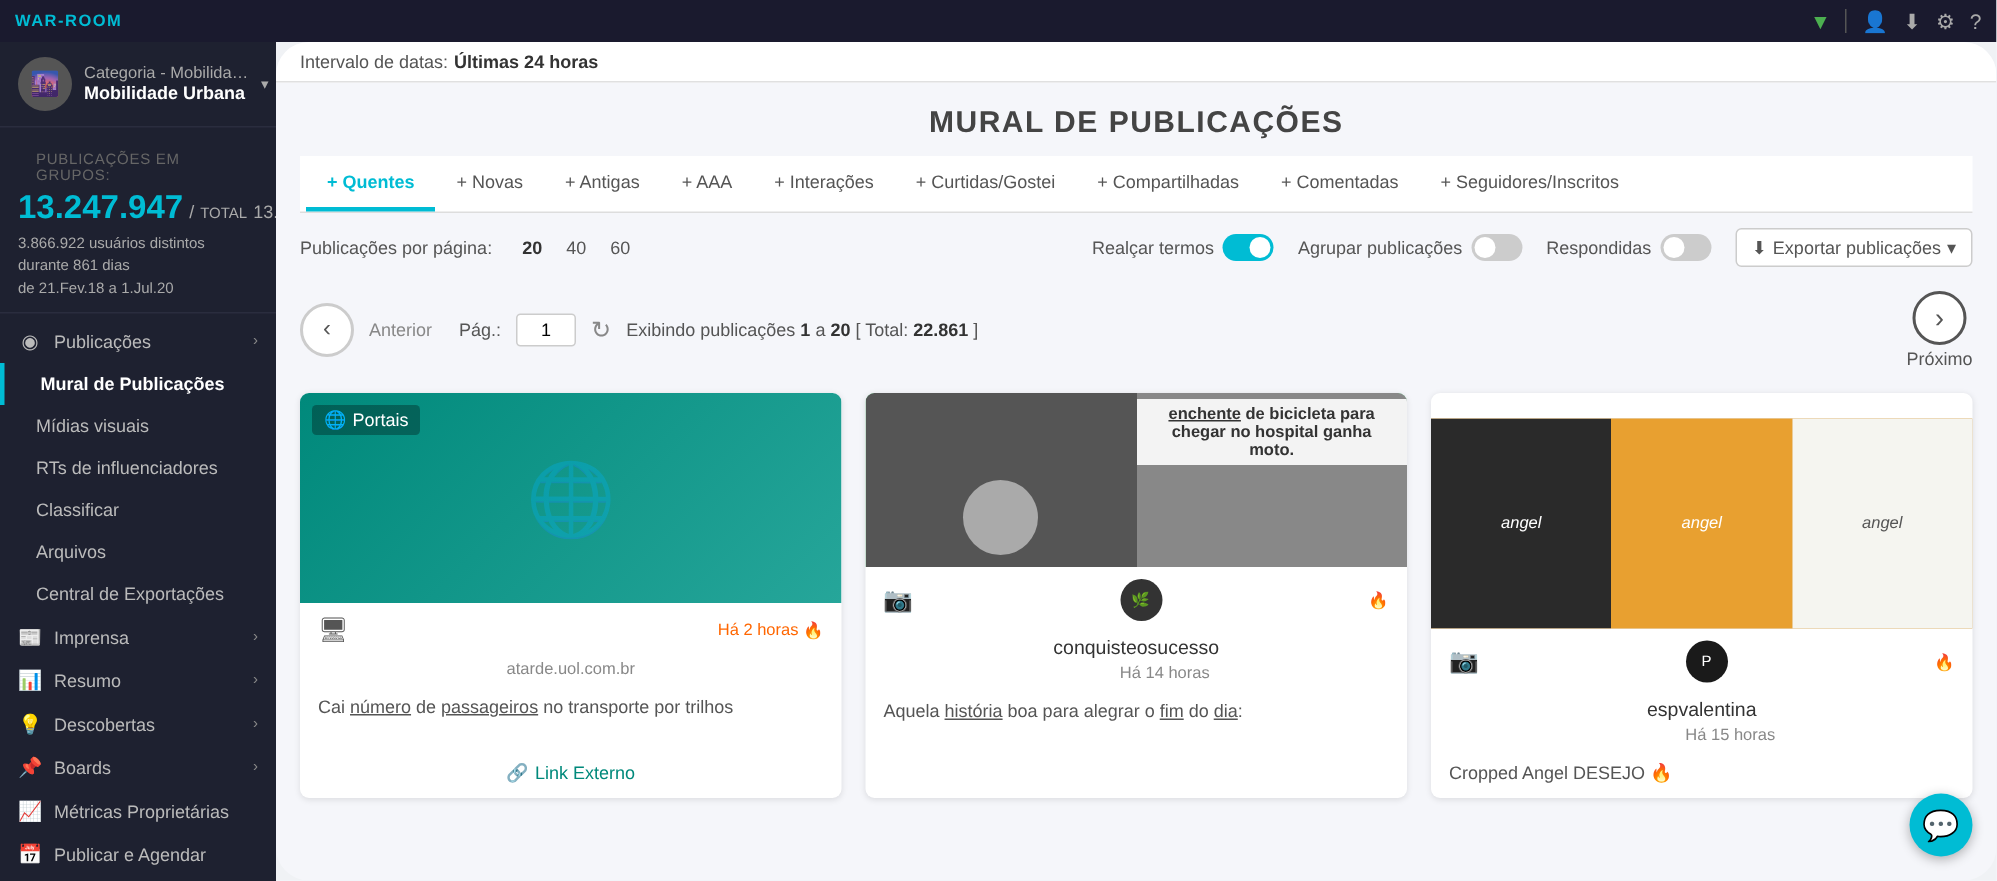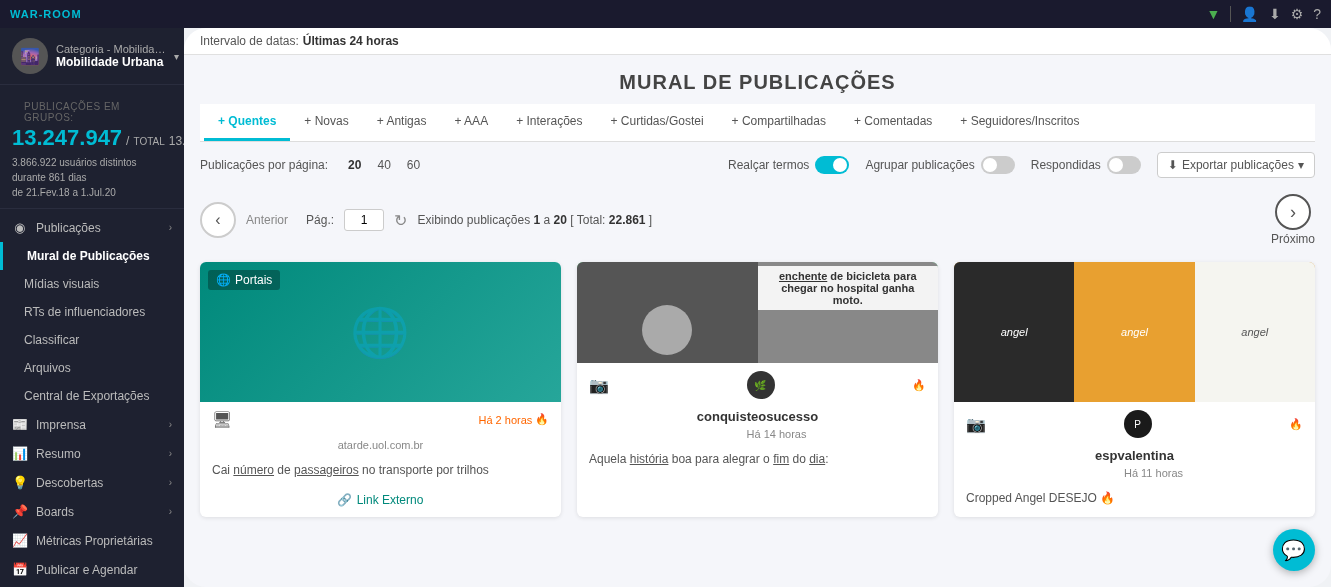--- a/index.html
+++ b/index.html
@@ -252,21 +252,21 @@
       justify-content: space-between;
     }
     .card-platform-icon { font-size: 16px; color: #555; }
     .card-avatar {
       width: 28px; height: 28px;
       border-radius: 50%;
       background: #888;
       display: flex; align-items: center; justify-content: center;
       font-size: 12px; color: #fff;
     }
-    .card-author { font-size: 13px; color: #333; font-weight: bold; text-align: center; padding: 2px 0; }
+    .card-author { font-size: 13px; color: #333; font-weight: normal; text-align: center; padding: 2px 0; }
     .card-time { font-size: 11px; color: #888; text-align: center; padding: 2px 0; margin-left: 38px; }
     .card-body { padding: 8px 12px; font-size: 12px; color: #555; line-height: 1.5; flex: 1; }
     .card-domain { font-size: 11px; color: #888; text-align: center; padding: 2px 0; }
     .card-link {
       display: flex; align-items: center; gap: 4px;
       font-size: 12px; color: #00897b; text-decoration: none;
       padding: 6px 12px 10px;
       justify-content: center;
     }
     .card-hot-badge {
@@ -492,21 +492,21 @@
           <div class="card-body">
             Cai <span class="underline">número</span> de <span class="underline">passageiros</span> no transporte por trilhos
           </div>
           <a class="card-link">
             <span>🔗</span>
             <span>Link Externo</span>
           </a>
         </div>
 
         <div class="card">
-          <div style="width:100%;height:101px;background:#86efac;display:flex;align-items:center;justify-content:center;position:relative;overflow:hidden;">
+          <div style="width:100%;height:116px;background:#86efac;display:flex;align-items:center;justify-content:center;position:relative;overflow:hidden;">
             <div style="display:flex;width:100%;height:100%;">
               <div style="flex:1;background:#555;display:flex;align-items:flex-end;justify-content:center;padding-bottom:8px;">
                 <div style="width:50px;height:50px;background:#aaa;border-radius:50%;"></div>
               </div>
               <div style="flex:1;background:#888;display:flex;align-items:center;justify-content:center;position:relative;">
                 <div style="background:rgba(255,255,255,0.9);padding:4px 8px;font-size:11px;font-weight:bold;color:#333;text-align:center;position:absolute;top:4px;left:0;right:0;">
                   <span style="font-weight:900;text-decoration:underline;">enchente</span> de bicicleta para chegar no hospital ganha moto.
                 </div>
               </div>
             </div>
@@ -519,42 +519,42 @@
             </div>
           </div>
           <div class="card-author">conquisteosucesso</div>
           <div class="card-time">Há 14 horas</div>
           <div class="card-body">
             Aquela <span class="underline">história</span> boa para alegrar o <span class="underline">fim</span> do <span class="underline">dia</span>:
           </div>
         </div>
 
         <div class="card">
-          <div style="width:100%;height:140px;background:#d4a050;display:flex;align-items:center;justify-content:center;position:relative;overflow:hidden;">
+          <div style="width:100%;height:140px;background:#d4a050;display:flex;align-items:center;justify-content:center;position:relative;overflow:hidden;margin-top:17px;">
             <div style="display:flex;width:100%;height:100%;">
               <div style="flex:1;background:#2a2a2a;display:flex;align-items:center;justify-content:center;">
                 <div style="color:#fff;font-size:11px;padding:4px;text-align:center;font-style:italic;">angel</div>
               </div>
               <div style="flex:1;background:#e8a030;display:flex;align-items:center;justify-content:center;">
                 <div style="color:#fff;font-size:11px;padding:4px;text-align:center;font-style:italic;">angel</div>
               </div>
               <div style="flex:1;background:#f5f5f0;display:flex;align-items:center;justify-content:center;">
                 <div style="color:#555;font-size:11px;padding:4px;text-align:center;font-style:italic;">angel</div>
               </div>
             </div>
           </div>
           <div class="card-meta">
             <span class="card-platform-icon">📷</span>
             <div class="card-avatar" style="background:#1a1a1a;font-size:10px;">P</div>
             <div class="card-hot-badge">
               <span>🔥</span>
             </div>
           </div>
           <div class="card-author">espvalentina</div>
-          <div class="card-time">Há 11 horas</div>
+          <div class="card-time">Há 15 horas</div>
           <div class="card-body">
             Cropped Angel DESEJO 🔥
           </div>
         </div>
 
       </div>
     </div>
   </div>
 </div>
 

